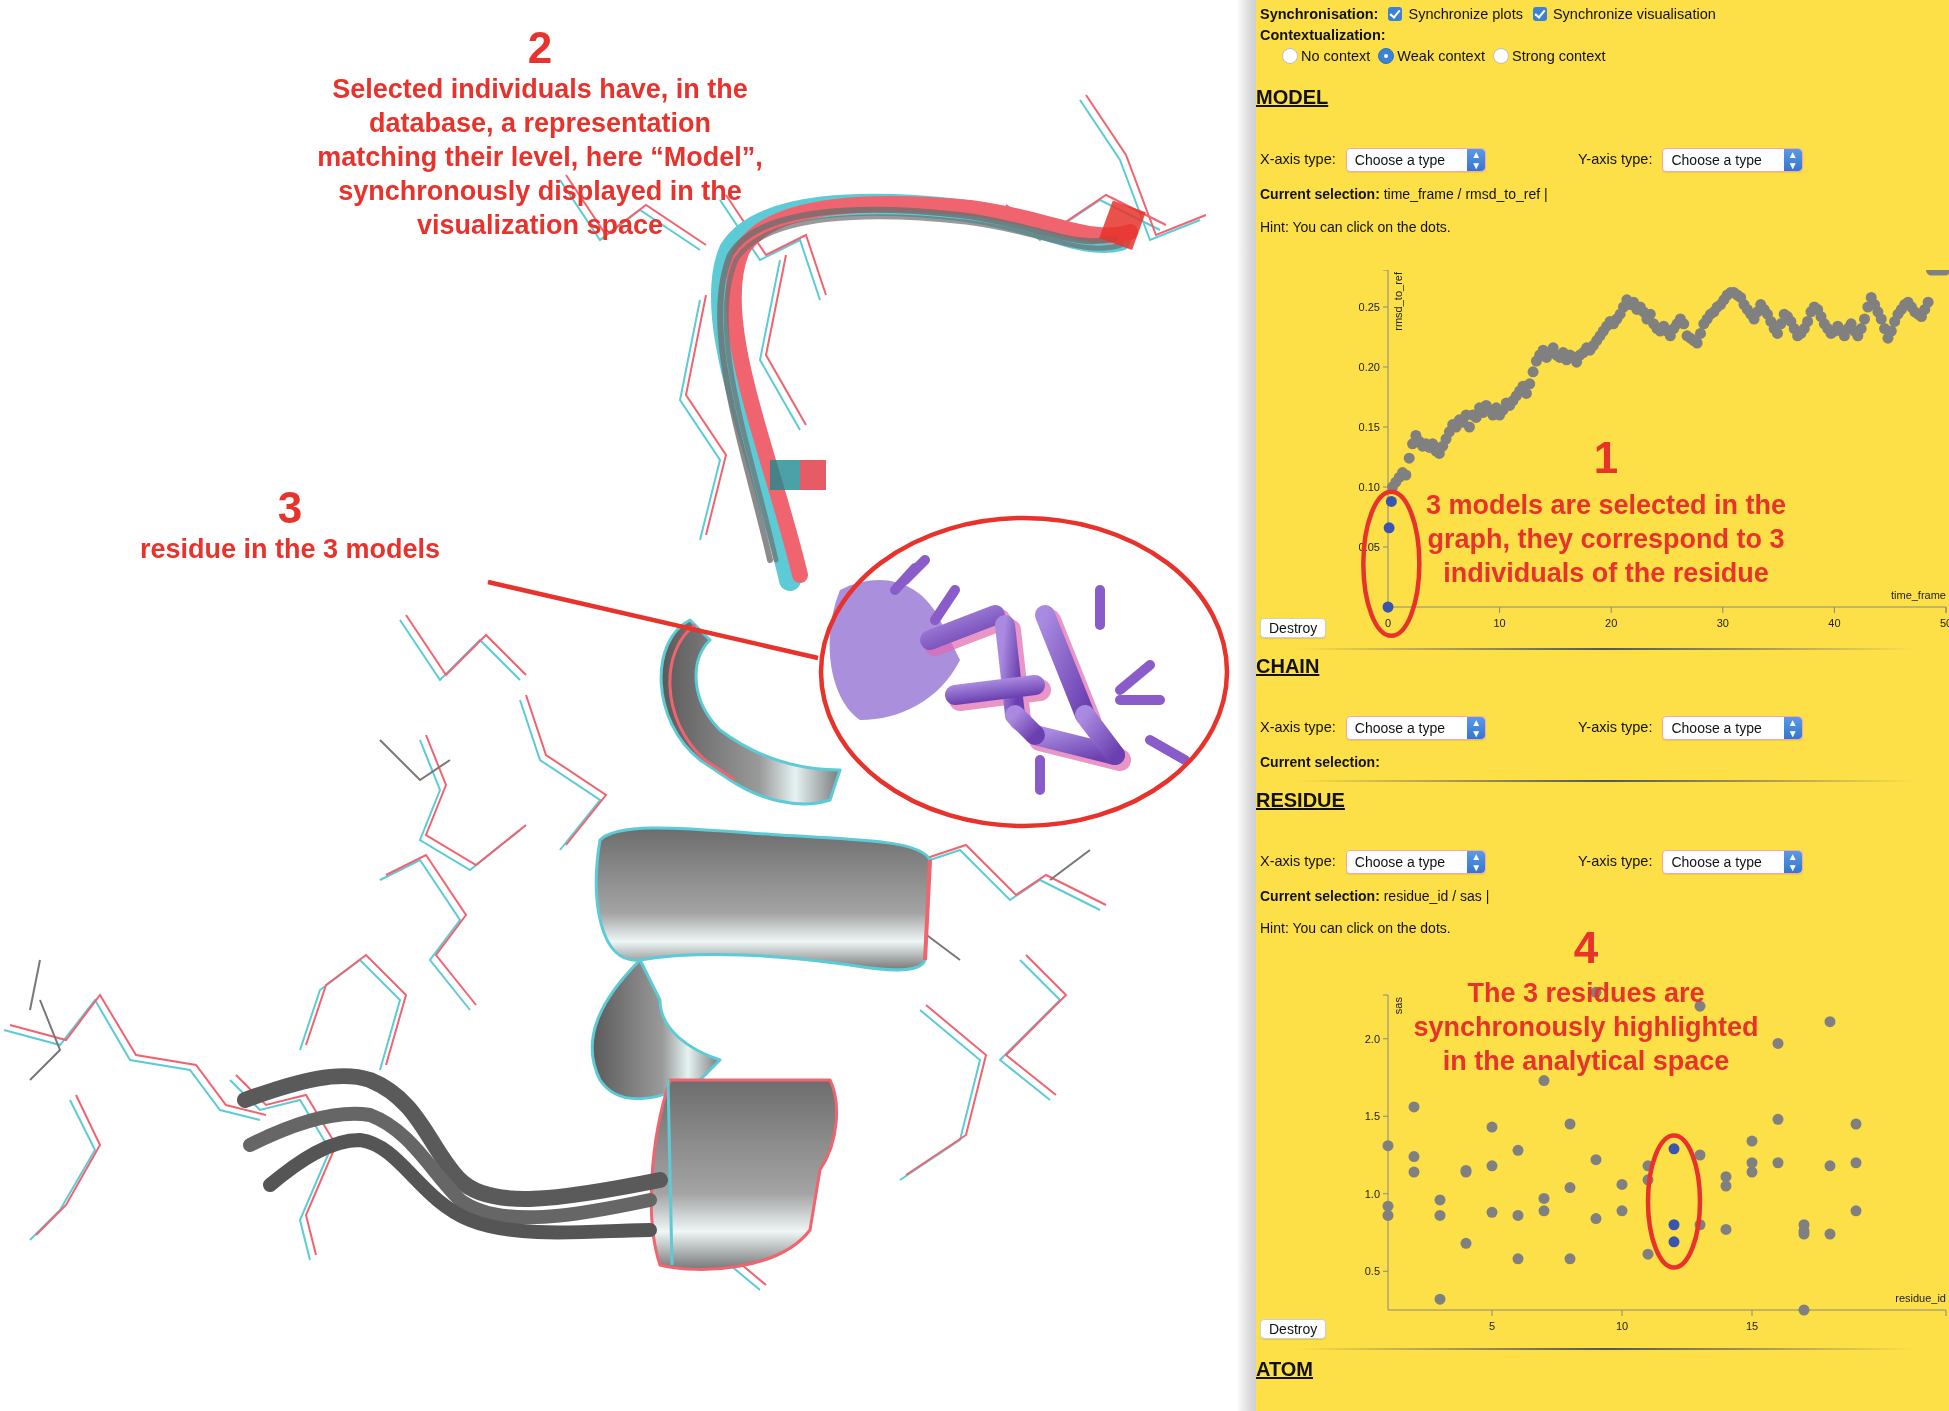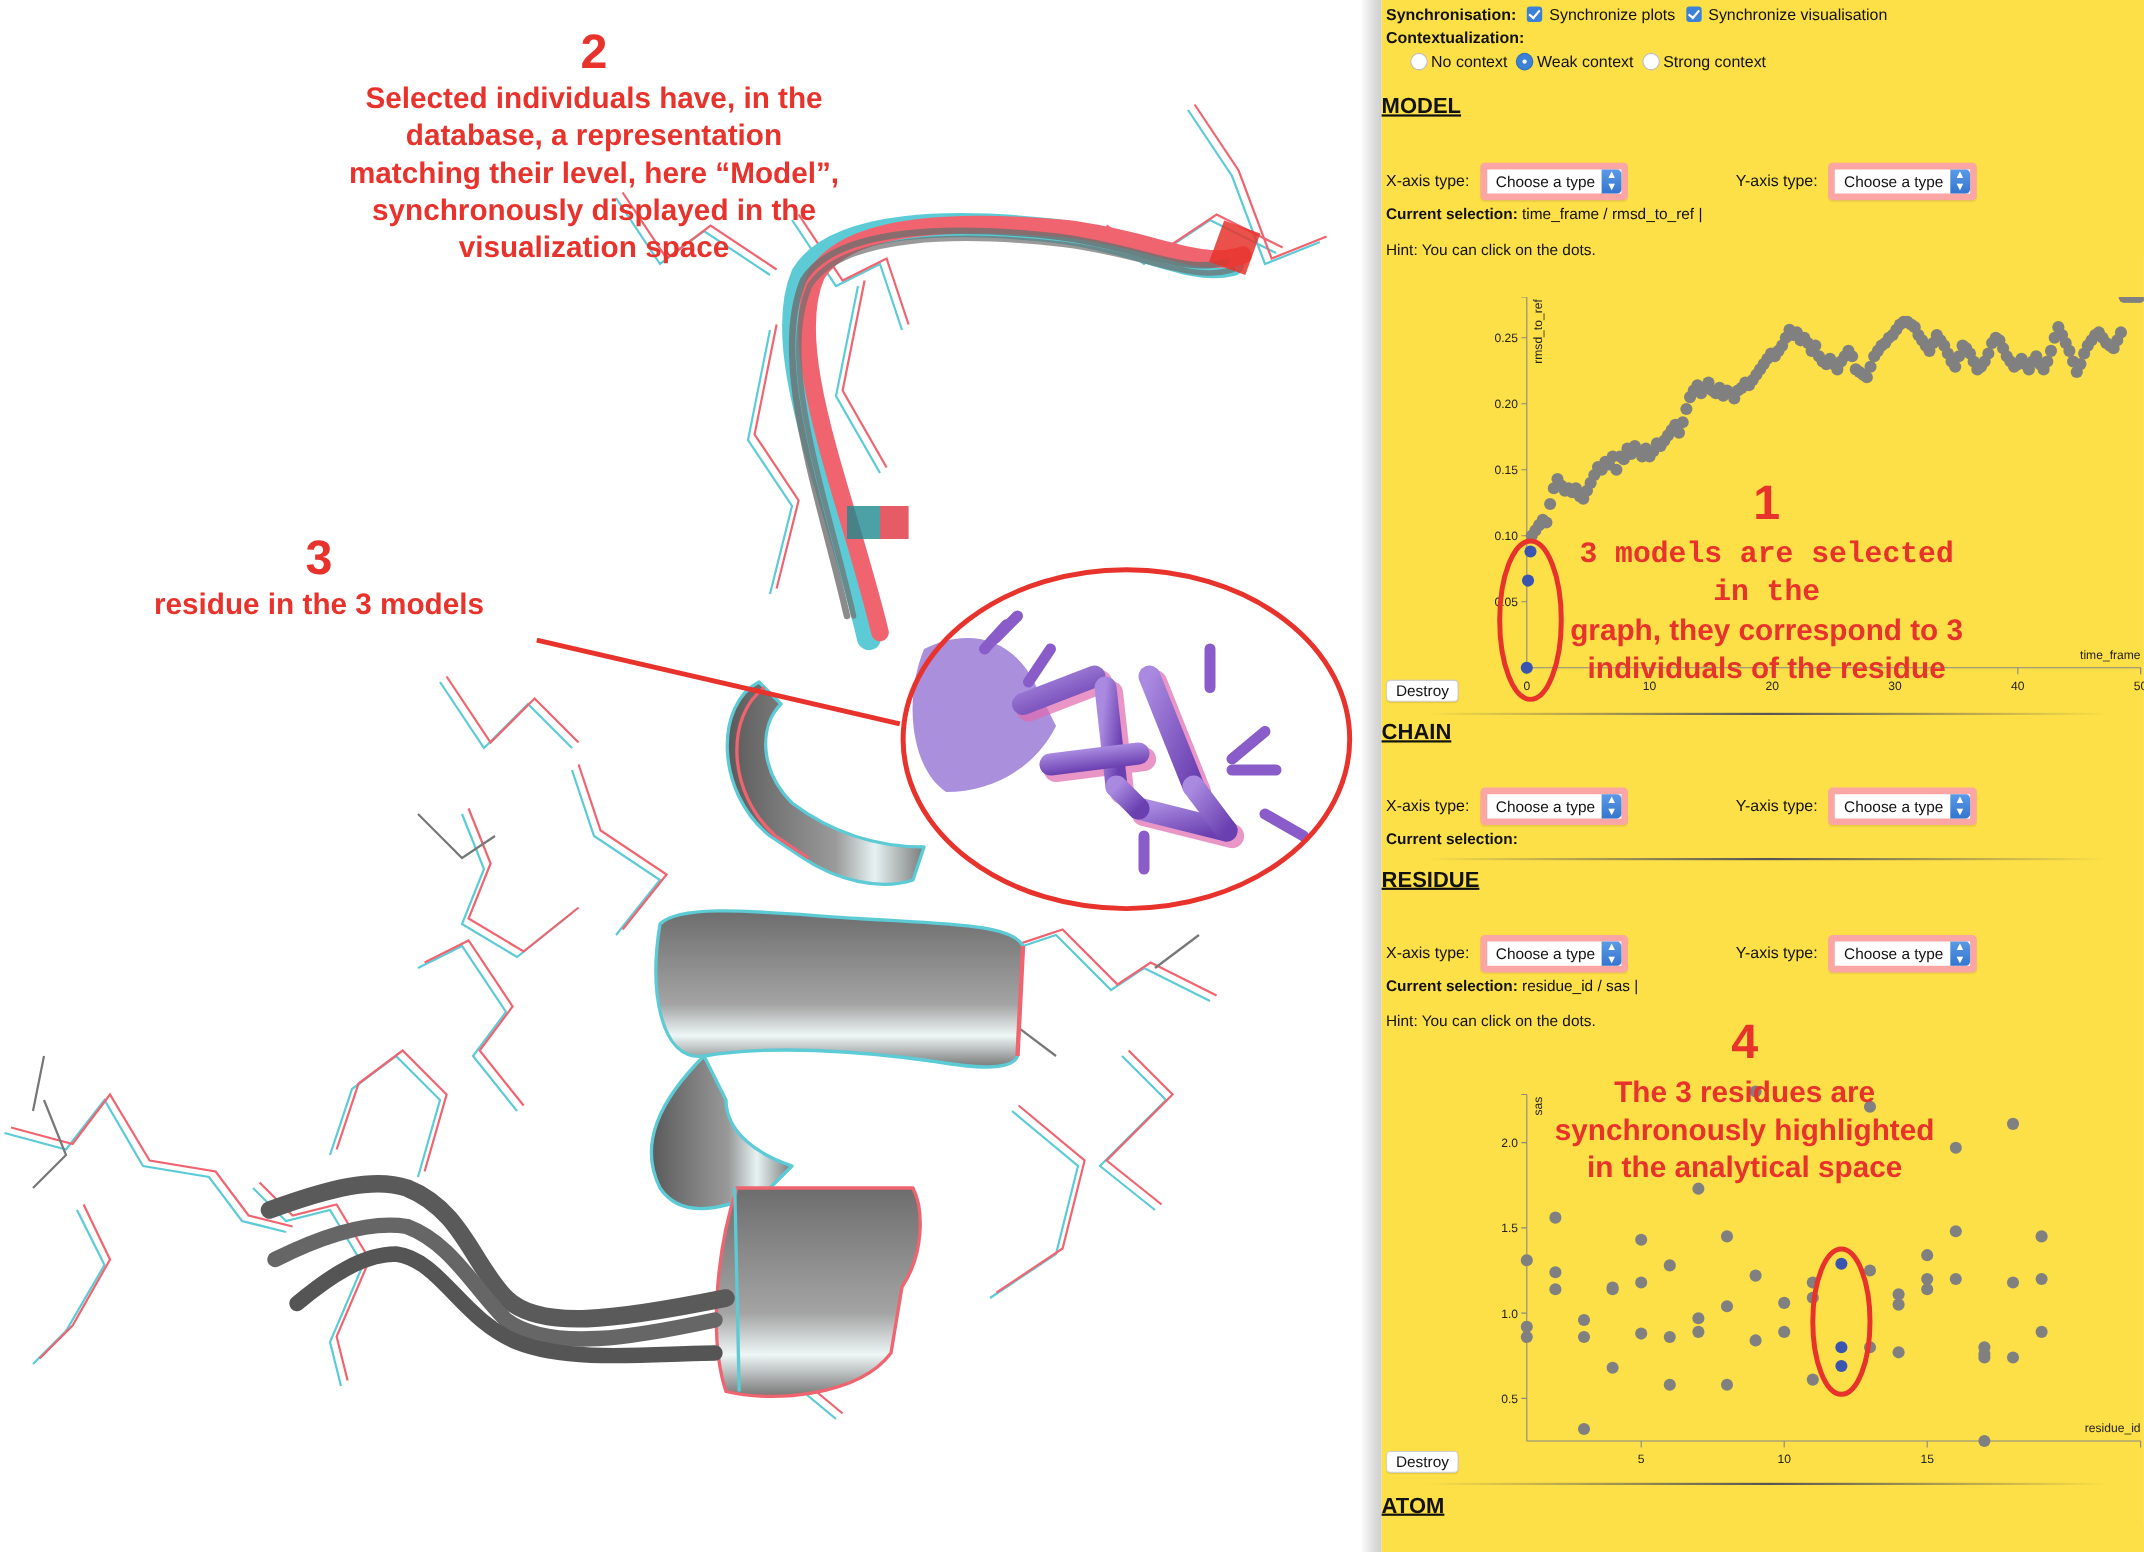--- a/index.html
+++ b/index.html
@@ -12,21 +12,21 @@
   #shadow{position:absolute;left:1238px;top:0;width:18px;height:1411px;background:linear-gradient(to right,#fafafa,#d9d9d9 70%,#cfcfcf);}
   #panel{position:absolute;left:1256px;top:0;width:693px;height:1411px;background:#fde047;font-size:14.5px;color:#111;}
   .row{position:absolute;left:4px;white-space:nowrap;}
   .bold{font-weight:bold;}
   .cb{display:inline-block;width:14px;height:14px;border-radius:3px;background:#3b82d6;vertical-align:-2px;margin:0 6px 0 6px;position:relative;}
   .cb:after{content:"";position:absolute;left:4px;top:1px;width:4px;height:8px;border:solid #fff;border-width:0 2px 2px 0;transform:rotate(40deg);}
   .radio{display:inline-block;width:14px;height:14px;border-radius:50%;border:1px solid #bdbdbd;background:#fff;vertical-align:-3px;margin-right:3px;position:relative;}
   .radio.on{background:#3b82d6;border-color:#2f6fc0;}
   .radio.on:after{content:"";position:absolute;left:5px;top:5px;width:4px;height:4px;border-radius:50%;background:#fff;}
   .section-title{position:absolute;left:0;font-size:20px;font-weight:bold;text-decoration:underline;}
-  .select{display:inline-block;height:22px;border:6px solid #fca5a5;border-radius:4px;background:#fff;box-shadow:0 1px 1px rgba(0,0,0,.08);vertical-align:middle;position:relative;padding-left:8px;padding-right:24px;line-height:22px;font-size:14px;margin-left:6px;}
+  .select{display:inline-block;height:22px;border:1px solid #fca5a5;border-radius:4px;background:#fff;box-shadow:0 1px 1px rgba(0,0,0,.08);vertical-align:middle;position:relative;padding-left:8px;padding-right:40px;line-height:22px;font-size:14px;margin-left:6px;}
   .select .arr{position:absolute;right:0;top:0;width:18px;height:22px;background:linear-gradient(#5a9ae6,#3476cf);border-radius:0 4px 4px 0;color:#fff;font-size:10px;text-align:center;line-height:11px;}
   .divider{position:absolute;left:40px;width:620px;height:2px;background:linear-gradient(to right,rgba(0,0,0,0),#555 50%,rgba(0,0,0,0));}
   .btn{position:absolute;left:4px;border:1px solid #cfcfcf;border-radius:4px;background:#fff;font-size:14px;padding:1px 8px;box-shadow:0 1px 1px rgba(0,0,0,.1);}
   .chart{position:absolute;}
   .chart text{font-family:"Liberation Sans",sans-serif;}
 </style>
 </head>
 <body>
 
 <div id="viz">
@@ -530,21 +530,21 @@
       <ellipse cx="418" cy="271.5" rx="26" ry="66" fill="none" stroke="#e8322c" stroke-width="4.5"></ellipse>
     </svg>
 
   <div class="btn" style="top:1319px;">Destroy</div>
   <div class="divider" style="top:1348px;"></div>
 
   <div class="section-title" style="top:1358px;">ATOM</div>
 
   <div class="anno" style="left:160px;top:434px;width:380px;">
     <span class="num">1</span>
-    <span class="txt" style="margin-top:6px;font-family:Liberation Mono, monospace;">3 models are selected in the</span>
+    <span class="txt" style="margin-top:6px;">3 models are selected in the</span>
     <span class="txt">graph, they correspond to 3</span>
     <span class="txt">individuals of the residue</span>
   </div>
   <div class="anno" style="left:140px;top:924px;width:380px;">
     <span class="num">4</span>
     <span class="txt" style="margin-top:4px;">The 3 residues are</span>
     <span class="txt">synchronously highlighted</span>
     <span class="txt">in the analytical space</span>
   </div>
 </div>

